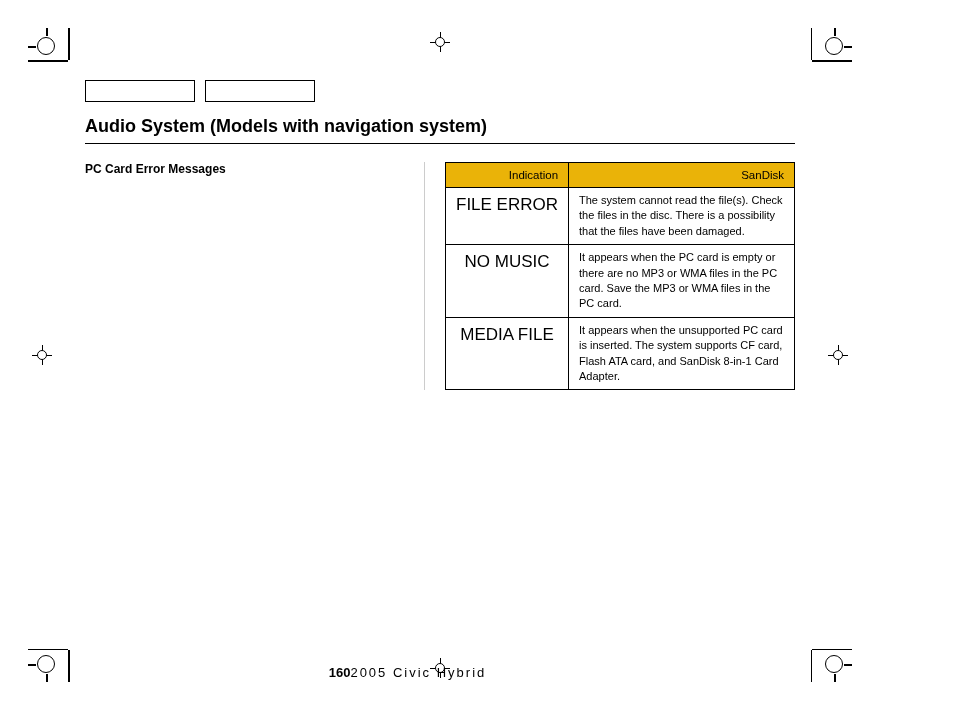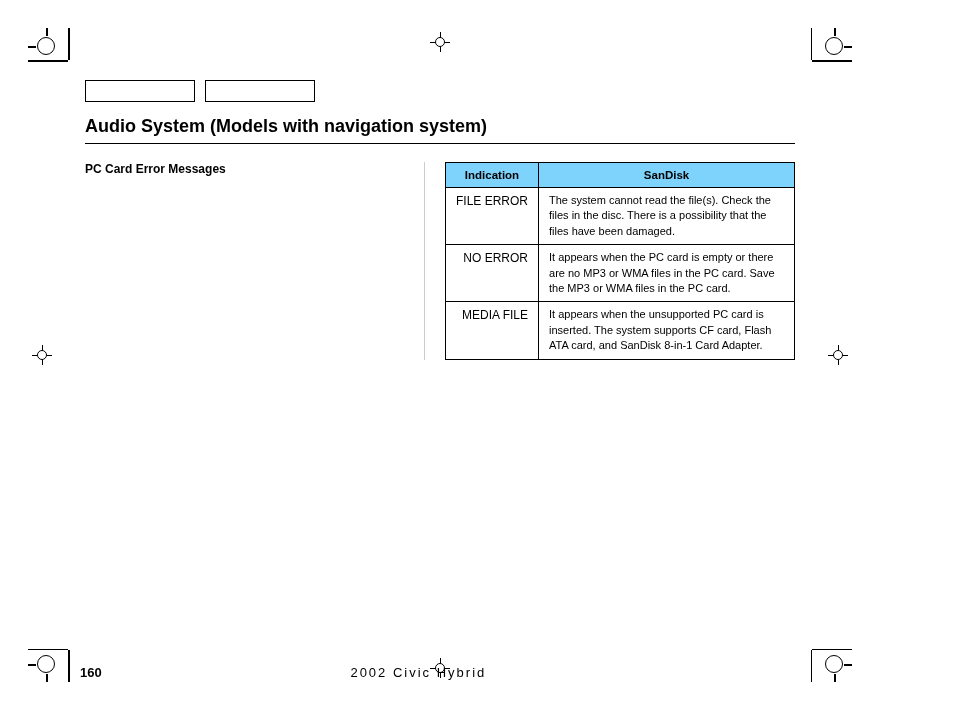--- a/index.html
+++ b/index.html
@@ -175,48 +175,48 @@
     
     .error-table {
       border-collapse: collapse;
       width: 100%;
       font-size: 11.5px;
     }
 
     .error-table th {
       border: 1px solid #000;
       padding: 6px 10px;
-      text-align: center;
-      font-weight: bold;
-      background: #7dd3fc;
+      text-align: right;
+      font-weight: normal;
+      background: #eab308;
     }
 
     .error-table td {
       border: 1px solid #000;
       padding: 5px 10px;
       vertical-align: top;
       font-size: 11px;
       line-height: 1.4;
     }
 
     .error-table td:first-child {
-      text-align: right;
+      text-align: center;
       white-space: nowrap;
-      font-size: 12px;
+      font-size: 17px;
     }
 
     
     .footer {
       position: absolute;
       bottom: 30px;
       left: 80px;
       right: 85px;
       display: flex;
       align-items: center;
-      justify-content: space-between;
+      justify-content: center;
     }
 
     .page-number {
       font-weight: bold;
       font-size: 13px;
     }
 
     .footer-center {
       font-size: 13px;
       letter-spacing: 2px;
@@ -300,33 +300,33 @@
               <th>Indication</th>
               <th>SanDisk</th>
             </tr>
           </thead>
           <tbody>
             <tr>
               <td>FILE ERROR</td>
               <td>The system cannot read the file(s). Check the files in the disc. There is a possibility that the files have been damaged.</td>
             </tr>
             <tr>
-              <td>NO ERROR</td>
+              <td>NO MUSIC</td>
               <td>It appears when the PC card is empty or there are no MP3 or WMA files in the PC card. Save the MP3 or WMA files in the PC card.</td>
             </tr>
             <tr>
               <td>MEDIA FILE</td>
               <td>It appears when the unsupported PC card is inserted. The system supports CF card, Flash ATA card, and SanDisk 8-in-1 Card Adapter.</td>
             </tr>
           </tbody>
         </table>
       </div>
 
     </div>
   </div>
 
   <div class="footer">
     <div class="page-number">160</div>
-    <div class="footer-center">2002  Civic  Hybrid</div>
+    <div class="footer-center">2005  Civic  Hybrid</div>
     <div style="width:60px;"></div>
   </div>
 
 </div>
 
 </body></html>

